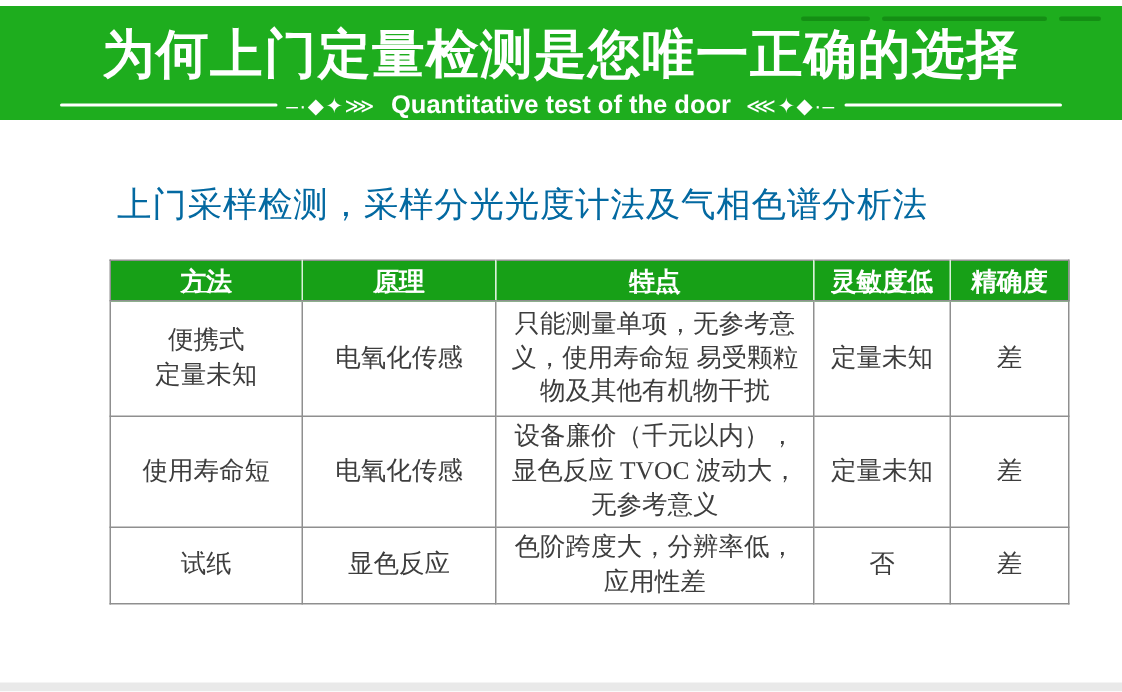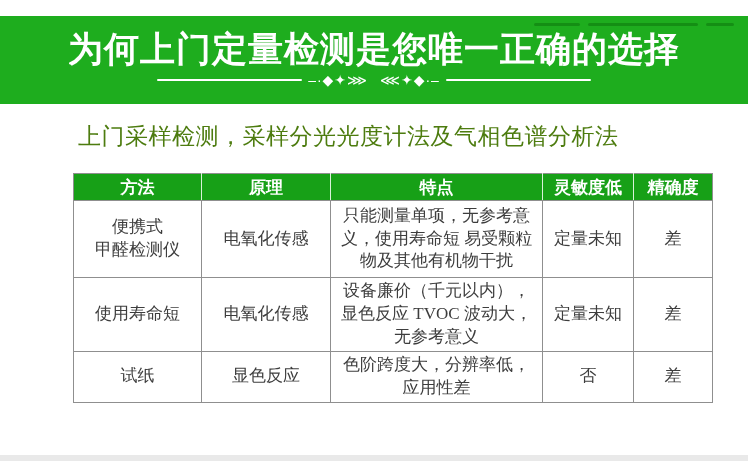--- a/index.html
+++ b/index.html
@@ -6,22 +6,22 @@
   body {
     width: 748px; height: 461px;
     background: #ffffff;
     position: relative;
     overflow: hidden;
     font-family: "Liberation Sans", sans-serif;
   }
 
   
   .banner {
-    position: absolute; left: 0; top: 16px;
-    width: 748px; height: 88px;
+    position: absolute; left: 0; top: 4px;
+    width: 748px; height: 76px;
     background: #1ead1e;
   }
   .banner-title {
     margin-top: 13px;
     text-align: center;
     font-size: 35px;
     font-weight: bold;
     color: #ffffff;
     letter-spacing: 1px;
     line-height: 1.15;
@@ -58,21 +58,21 @@
   }
   .watermark i {
     display: block; height: 3px; background: #0a6b0a; border-radius: 2px;
   }
   .wm-a { width: 46px; } .wm-b { width: 110px; } .wm-c { width: 28px; }
 
   
   .intro {
     position: absolute; left: 78px; top: 121px;
     font-size: 23px;
-    color: #4d7c0f;
+    color: #0369a1;
     letter-spacing: 0.5px;
     white-space: nowrap;
   }
 
   
   .tbl {
     position: absolute; left: 73px; top: 173px;
     width: 639px;
     border-collapse: collapse;
     table-layout: fixed;
@@ -86,21 +86,21 @@
     box-sizing: border-box;
   }
   .tbl th {
     background: #17a017;
     color: #ffffff;
     font-size: 17px;
     font-weight: bold;
     height: 27px;
     padding: 1px 2px;
   }
-  .tbl th:not(:last-child) { border-right-color: #d9f2d9; }
+  .tbl th:not(:last-child) { border-right-color: #d9f2d9; text-decoration: underline; }
   .tbl td {
     font-size: 17px;
     color: #3d3d3d;
     white-space: pre-line;
     line-height: 1.35;
   }
   .row-highlight td {
     color: #2eb42e;
     font-weight: bold;
   }
@@ -122,20 +122,21 @@
 <div class="banner">
   <div class="watermark">
     <i class="wm-a"></i>
       <i class="wm-b"></i>
       <i class="wm-c"></i>
   </div>
   <div class="banner-title">为何上门定量检测是您唯一正确的选择</div>
   <div class="banner-subrow">
     <span class="sub-line"></span>
     <span class="ornament">–·◆✦⋙</span>
+    <span class="banner-subtitle">Quantitative test of the door</span>
     <span class="ornament">⋘✦◆·–</span>
     <span class="sub-line"></span>
   </div>
 </div>
 
 <div class="intro">上门采样检测，采样分光光度计法及气相色谱分析法</div>
 
 <table class="tbl">
   <colgroup>
     <col style="width:128px">
@@ -149,21 +150,21 @@
       <th>方法</th>
       <th>原理</th>
       <th>特点</th>
       <th>灵敏度低</th>
       <th>精确度</th>
     </tr>
   </thead>
   <tbody>
     <tr class="r2">
       <td>便携式
-甲醛检测仪</td>
+定量未知</td>
       <td>电氧化传感</td>
       <td>只能测量单项，无参考意义，使用寿命短 易受颗粒物及其他有机物干扰</td>
       <td>定量未知</td>
       <td>差</td>
     </tr>
     <tr class="r3">
       <td>使用寿命短</td>
       <td>电氧化传感</td>
       <td>设备廉价（千元以内），显色反应 TVOC 波动大，无参考意义</td>
       <td>定量未知</td>

